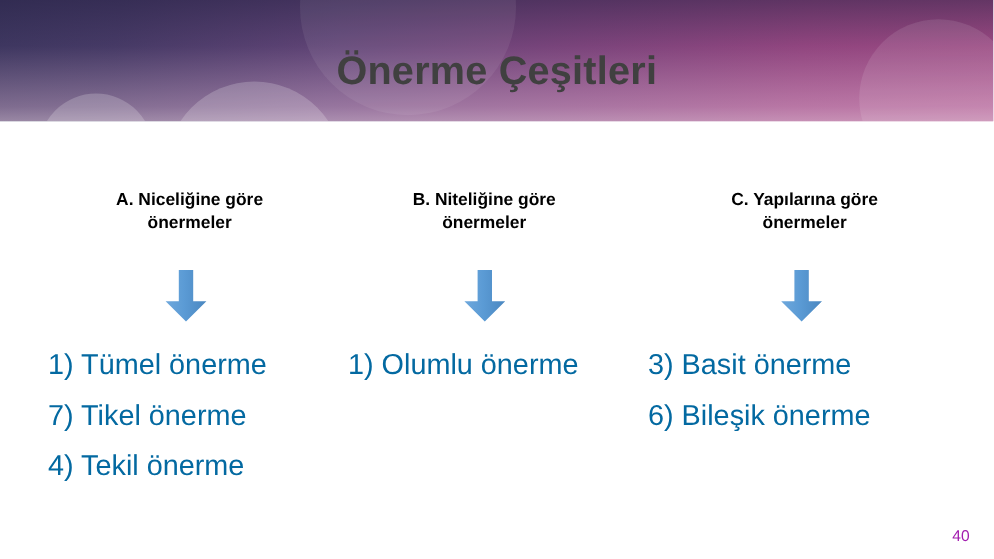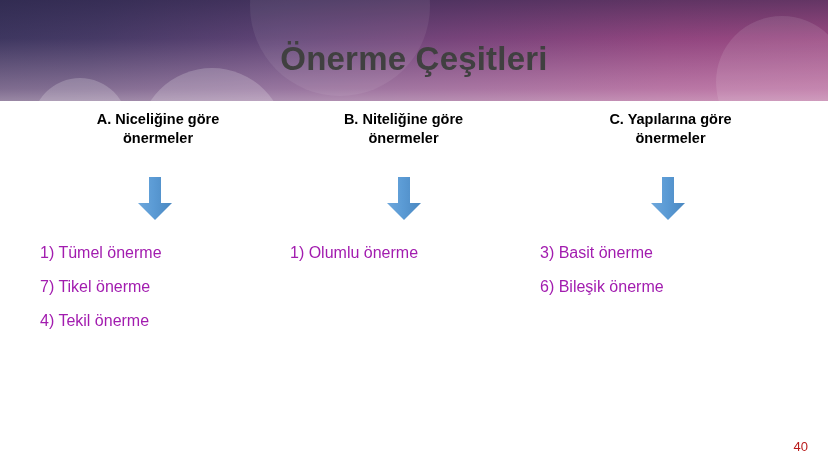--- a/index.html
+++ b/index.html
@@ -80,20 +80,21 @@
   #col-a { left: 14px;  width: 288px; }
   #col-b { left: 286px; width: 235px; }
   #col-c { left: 528px; width: 285px; }
 
   .col-head {
     text-align: center;
     font-size: 14.5px;
     font-weight: bold;
     color: #000000;
     line-height: 1.33;
+    margin-top: 48px;
   }
 
   .arrow-wrap {
     margin-top: 28px;
     height: 46px;
     display: flex;
     justify-content: center;
     align-items: flex-start;
   }
   #col-a .arrow-wrap { padding-right: 6px; }
@@ -102,37 +103,37 @@
 
   .down-arrow { display: block; }
 
   .item-list {
     margin: 0;
     padding: 0;
     list-style: none;
     margin-top: 22px;
   }
   .item-list li {
-    font-size: 16px;
-    color: #a21caf;
+    font-size: 24px;
+    color: #0369a1;
     line-height: 1;
     margin-bottom: 18px;
     white-space: nowrap;
   }
   #col-a .item-list { padding-left: 26px; }
   #col-b .item-list { padding-left: 4px; }
   #col-c .item-list { padding-left: 12px; }
 
   
   #page-number {
     position: absolute;
     right: 20px;
     bottom: 12px;
     font-size: 13px;
-    color: #b91c1c;
+    color: #a21caf;
   }
 </style>
 </head>
 <body>
 
 <div id="slide">
 
   <div id="banner">
     <div id="banner-shade"></div>
     <div class="bubble" id="bubble-d"></div>

